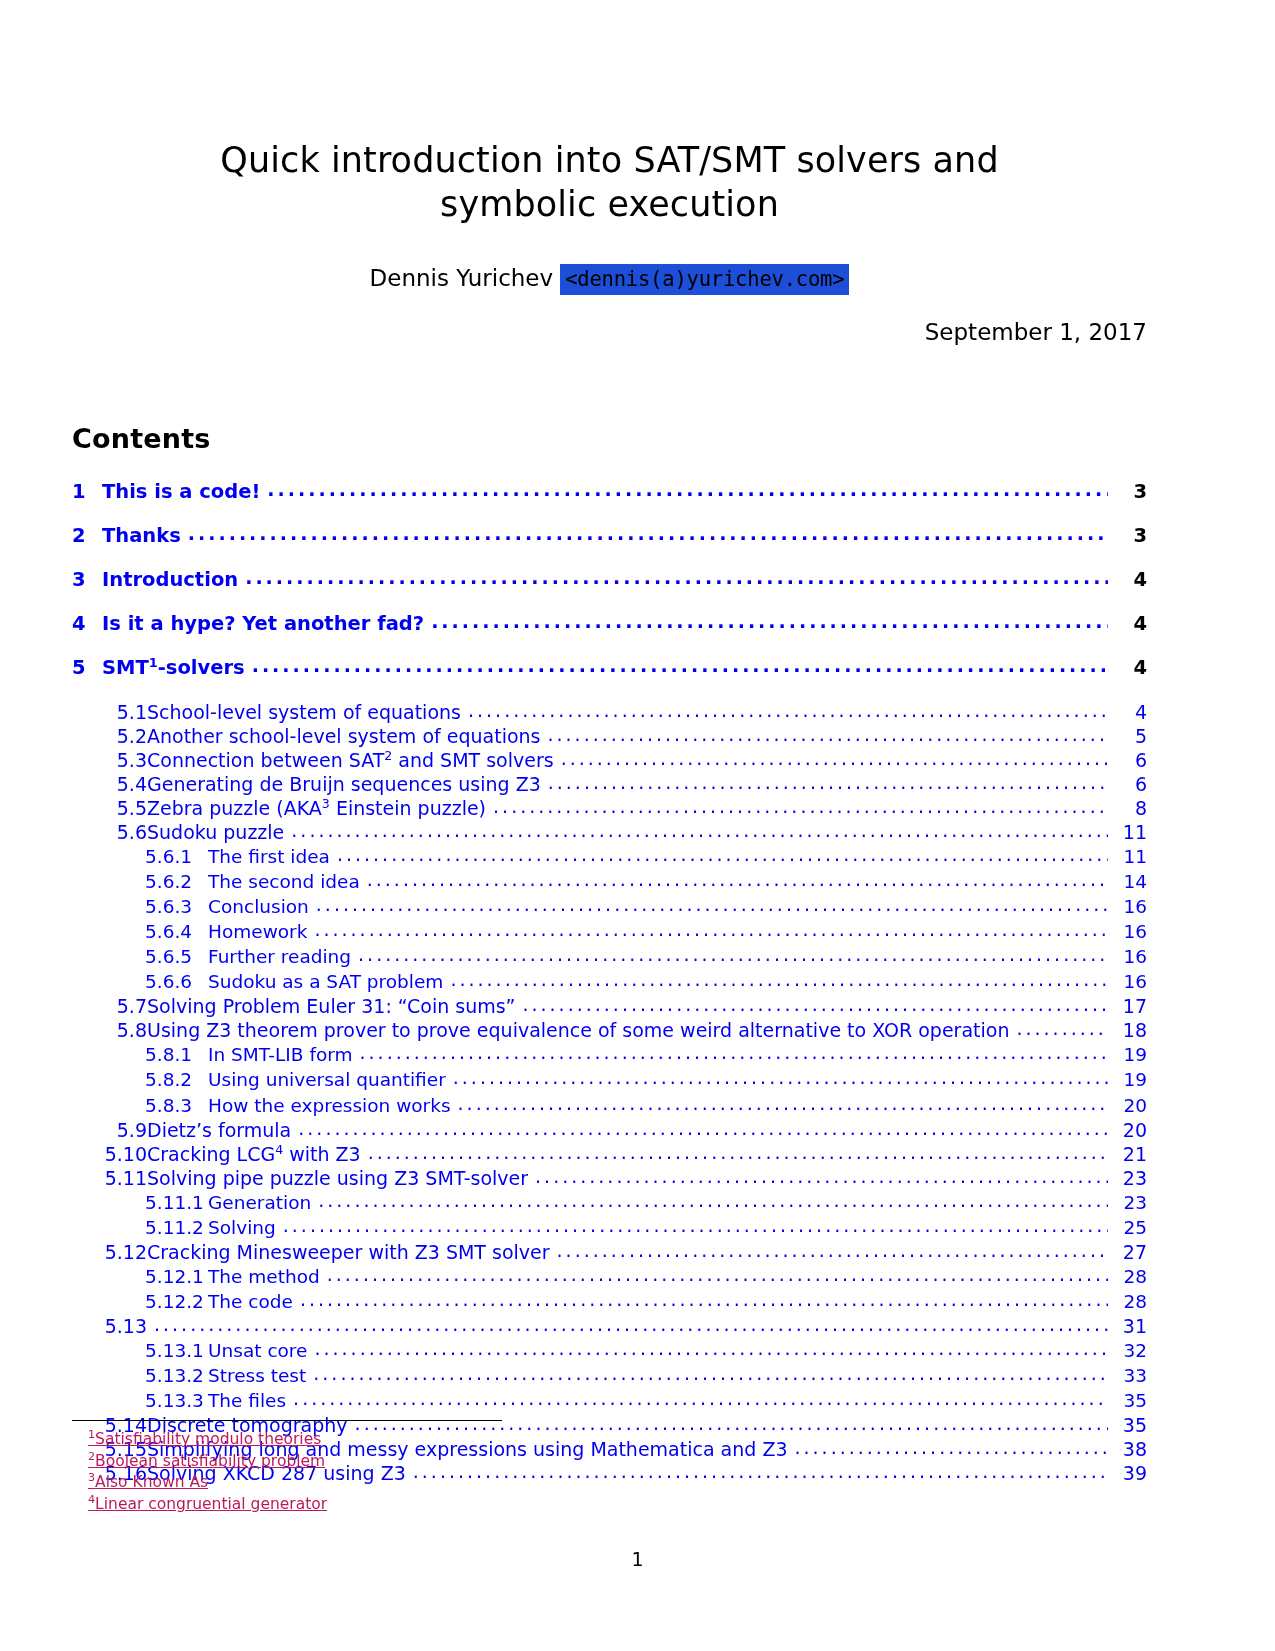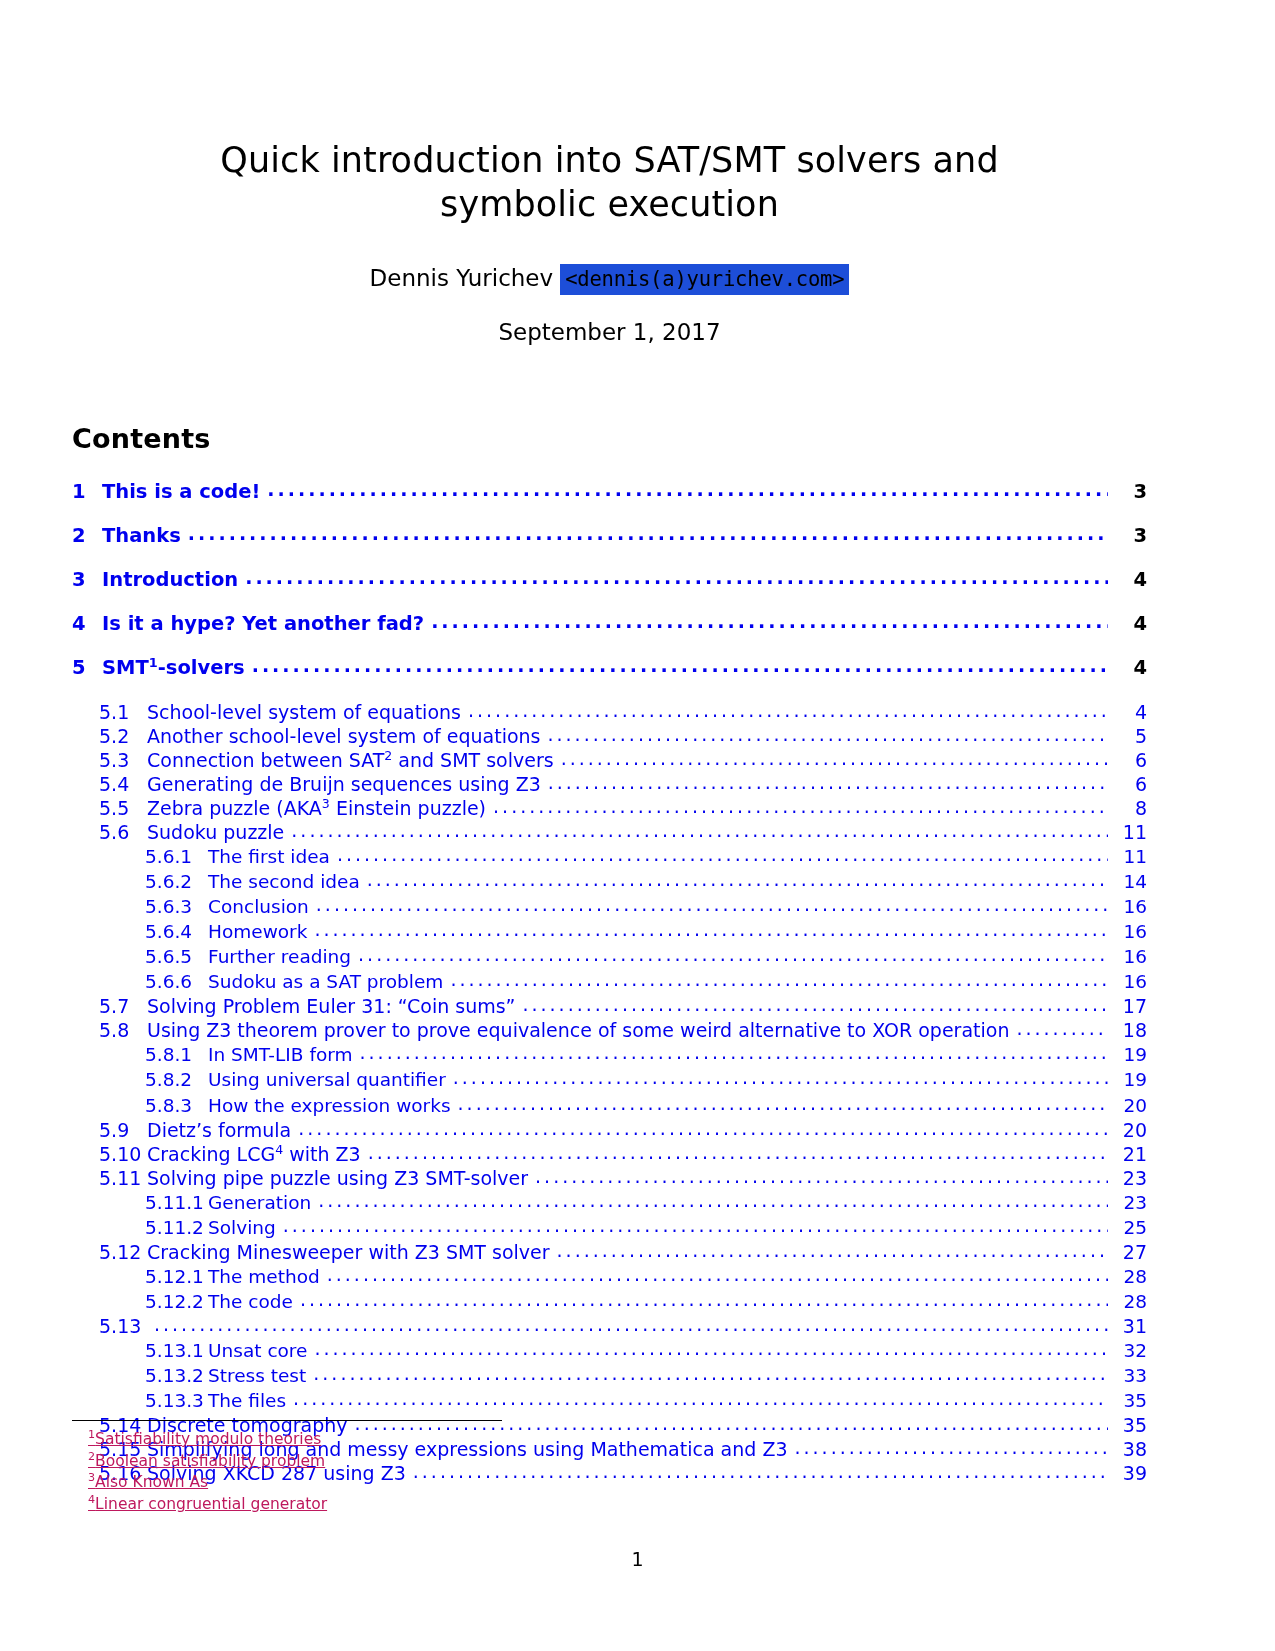--- a/index.html
+++ b/index.html
@@ -53,21 +53,21 @@
     font-size: 20.5px;
     background: #1d4ed8;
     padding: 3px 5px 4px 5px;
     margin-left: 7px;
     letter-spacing: -0.2px;
     text-align: right;
   }
   .doc-date {
     margin-top: 28px;
     font-size: 23px;
-    text-align: center;
+    text-align: right;
   }
 
   
   .contents-heading {
     margin-top: 78px;
     font-size: 27px;
     font-weight: bold;
     letter-spacing: 0.2px;
   }
 
@@ -102,20 +102,21 @@
 
   
   .lvl2 {
     font-size: 19px;
     line-height: 1.265;
     padding-left: 27px;
   }
   .lvl2 .num {
     width: 48px;
     flex: 0 0 48px;
+    text-align: right;
   }
 
   
   .lvl3 {
     font-size: 18.5px;
     line-height: 1.30;
     padding-left: 73px;
   }
   .lvl3 .num {
     width: 63px;

